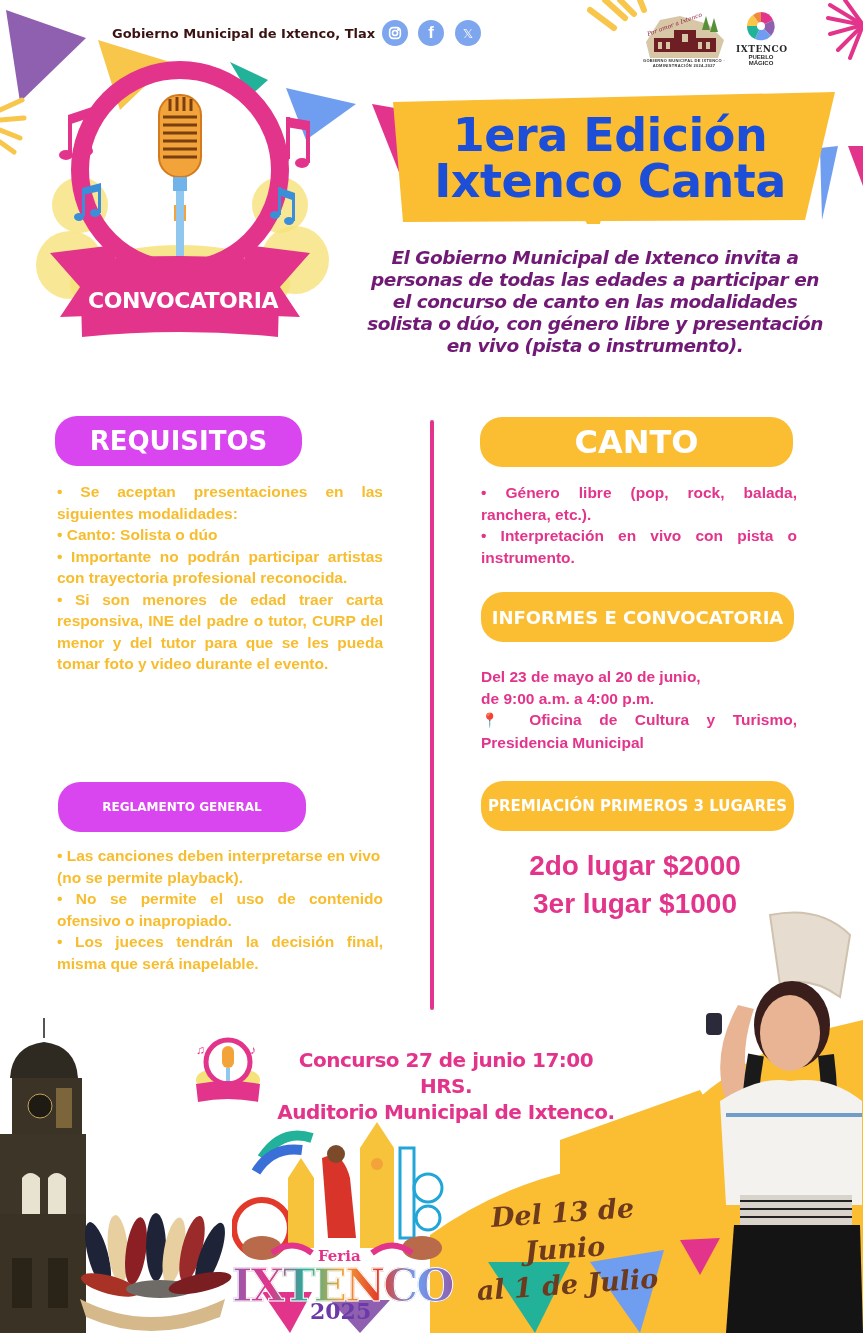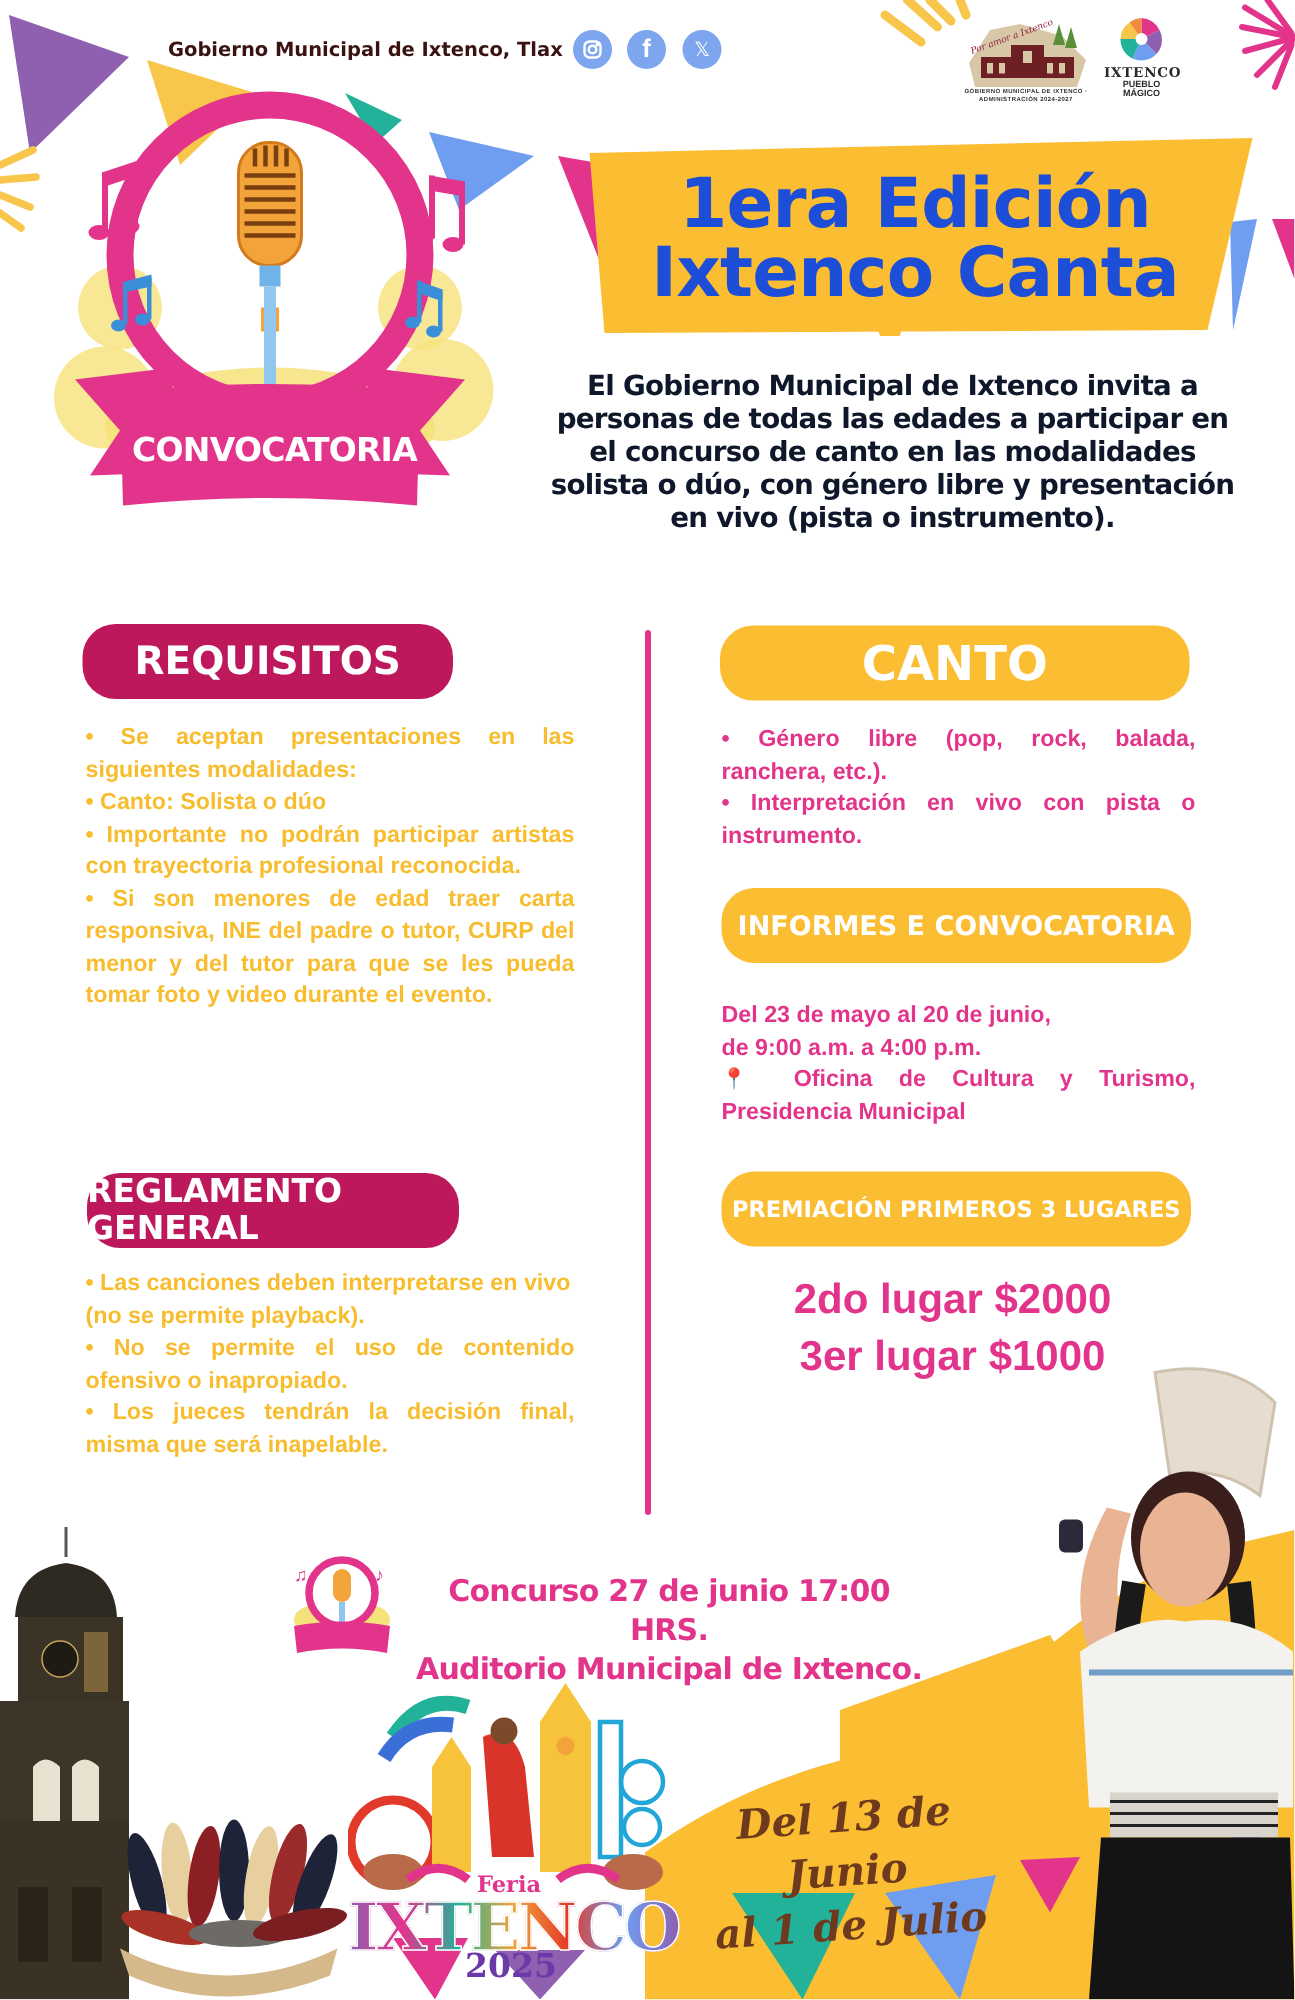--- a/index.html
+++ b/index.html
@@ -17,28 +17,28 @@
   .logo-gov-caption { left: 642px; top: 58px; width: 84px; font-size: 4px; color: #333; text-align: center; letter-spacing: .3px; font-weight: 700; }
   .logo-pm { left: 736px; top: 10px; width: 50px; height: 56px; text-align: center; }
   .logo-pm-text1 { font-family: "DejaVu Serif", serif; font-size: 9px; color: #2a2a2a; font-weight: 700; letter-spacing: .5px; margin-top: 34px; }
   .logo-pm-text2 { font-size: 6px; color: #2a2a2a; font-weight: 700; }
 
   
   .title-banner { left: 385px; top: 92px; width: 455px; height: 132px; }
   .title-text { left: 405px; top: 112px; width: 410px; text-align: center; font-size: 46px; font-weight: 700; color: #1d4ed8; line-height: 46px; font-family: "DejaVu Sans", sans-serif; letter-spacing: -0.5px; }
 
   
-  .intro { left: 360px; top: 247px; width: 470px; text-align: center; font-size: 18.5px; line-height: 22px; color: #0f172a; font-weight: 700; font-family: "DejaVu Sans", sans-serif; letter-spacing: -0.5px; }
+  .intro { left: 360px; top: 247px; width: 470px; text-align: center; font-size: 18.5px; line-height: 22px; color: #701a75; font-weight: 700; font-family: "DejaVu Sans", sans-serif; letter-spacing: -0.5px; font-style: italic; }
 
   
   .convoc-label { left: 78px; top: 288px; width: 210px; text-align: center; font-size: 22px; font-weight: 700; color: #fff; font-family: "DejaVu Sans", sans-serif; letter-spacing: -0.5px; }
 
   
   .pill { border-radius: 22px; display: flex; align-items: center; justify-content: center; color: #fff; font-weight: 700; font-family: "DejaVu Sans", sans-serif; }
-  .pill.pink { background: #be185d; }
+  .pill.pink { background: #d946ef; }
   .pill.yellow { background: #fbbd32; }
 
   .body-text { font-weight: 700; font-size: 15.5px; line-height: 21.5px; text-align: justify; }
   .yellow-text { color: #f7bd2e; }
   .pink-text { color: #e3348b; }
   .body-text p { margin: 0; }
 
   .divider { left: 430px; top: 420px; width: 4px; height: 590px; background: #e3348b; border-radius: 2px; }
 
   .prizes { left: 500px; top: 847px; width: 270px; text-align: center; font-size: 28px; line-height: 38px; color: #e3348b; font-weight: 700; }
@@ -226,21 +226,21 @@
 
 <div class="abs pill pink" style="left:55px;top:416px;width:247px;height:50px;font-size:26px;">REQUISITOS</div>
 
 <div class="abs body-text yellow-text" style="left:57px;top:481px;width:326px;">
   <p>•  Se aceptan presentaciones en las siguientes modalidades:</p>
   <p>• Canto: Solista o dúo</p>
   <p>• Importante no podrán participar artistas con trayectoria profesional reconocida.</p>
   <p>• Si son menores de edad traer carta responsiva, INE del padre o tutor, CURP del menor y del tutor para que se les pueda tomar foto y video durante el evento.</p>
 </div>
 
-<div class="abs pill pink" style="left:58px;top:782px;width:248px;height:50px;font-size:22px;">REGLAMENTO GENERAL</div>
+<div class="abs pill pink" style="left:58px;top:782px;width:248px;height:50px;font-size:12px;">REGLAMENTO GENERAL</div>
 
 <div class="abs body-text yellow-text" style="left:57px;top:845px;width:326px;">
   <p style="text-align:left;"> • Las canciones deben interpretarse en vivo (no se permite playback).</p>
   <p>•  No se permite el uso de contenido ofensivo o inapropiado.</p>
   <p>•  Los jueces tendrán la decisión final, misma que será inapelable.</p>
 </div>
 
 <div class="abs divider"></div>
 
 <div class="abs pill yellow" style="left:480px;top:417px;width:313px;height:50px;font-size:32px;">CANTO</div>

